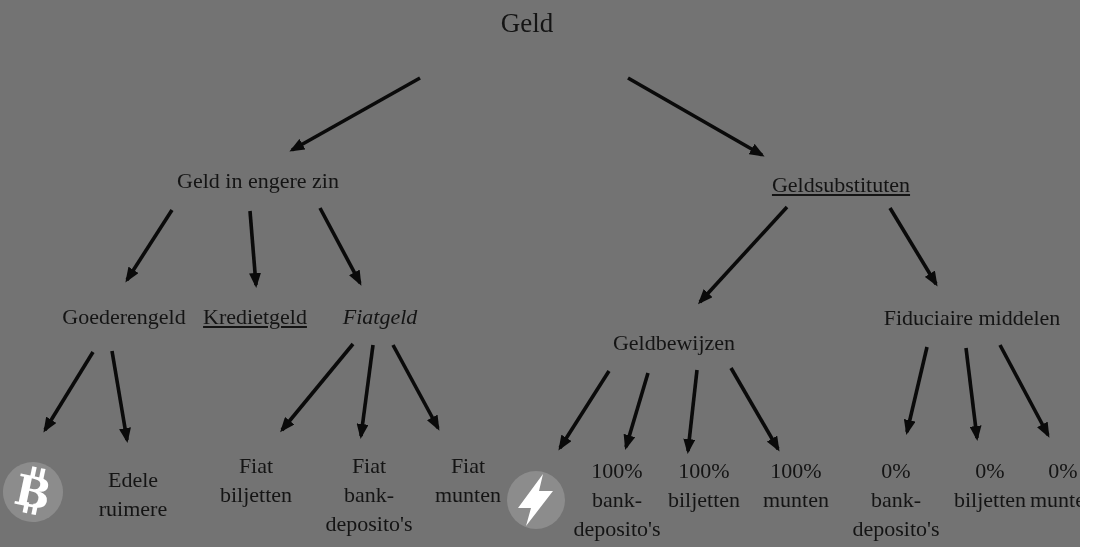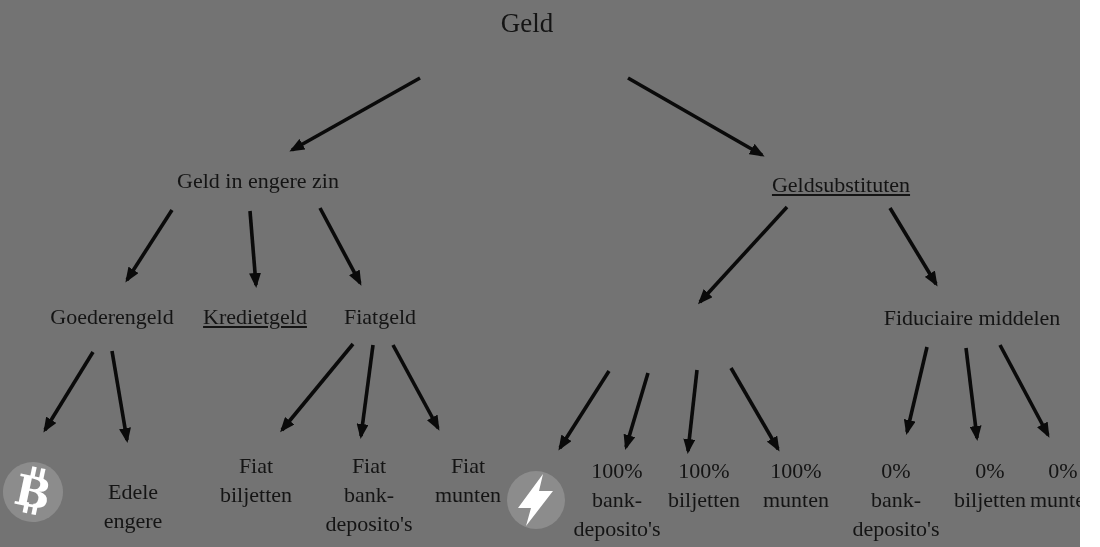--- a/index.html
+++ b/index.html
@@ -84,40 +84,43 @@
   </div>
 
   <div class="node" style="left:258px; top:166px;">
     <span>Geld in engere zin</span>
   </div>
 
   <div class="node" style="left:841px; top:170px;text-decoration:underline;">
     <span>Geldsubstituten</span>
   </div>
 
-  <div class="node" style="left:112px; top:302px;">
+  <div class="node" style="left:124px; top:302px;">
     <span>Goederengeld</span>
   </div>
 
   <div class="node" style="left:255px; top:302px;text-decoration:underline;">
     <span>Kredietgeld</span>
   </div>
 
-  <div class="node" style="left:380px; top:302px;">
+  <div class="node" style="left:380px; top:302px;font-style:italic;">
     <span>Fiatgeld</span>
   </div>
 
+  <div class="node" style="left:674px; top:328px;">
+    <span>Geldbewijzen</span>
+  </div>
 
   <div class="node" style="left:972px; top:303px;text-align:right;">
     <span>Fiduciaire middelen</span>
   </div>
 
-  <div class="node" style="left:133px; top:465px;margin-top:12px;">
+  <div class="node" style="left:133px; top:465px;">
     <div>Edele</div>
-    <div>engere</div>
+    <div>ruimere</div>
   </div>
 
   <div class="node" style="left:256px; top:451px;">
     <div>Fiat</div>
     <div>biljetten</div>
   </div>
 
   <div class="node" style="left:369px; top:451px;">
     <div>Fiat</div>
     <div>bank-</div>

